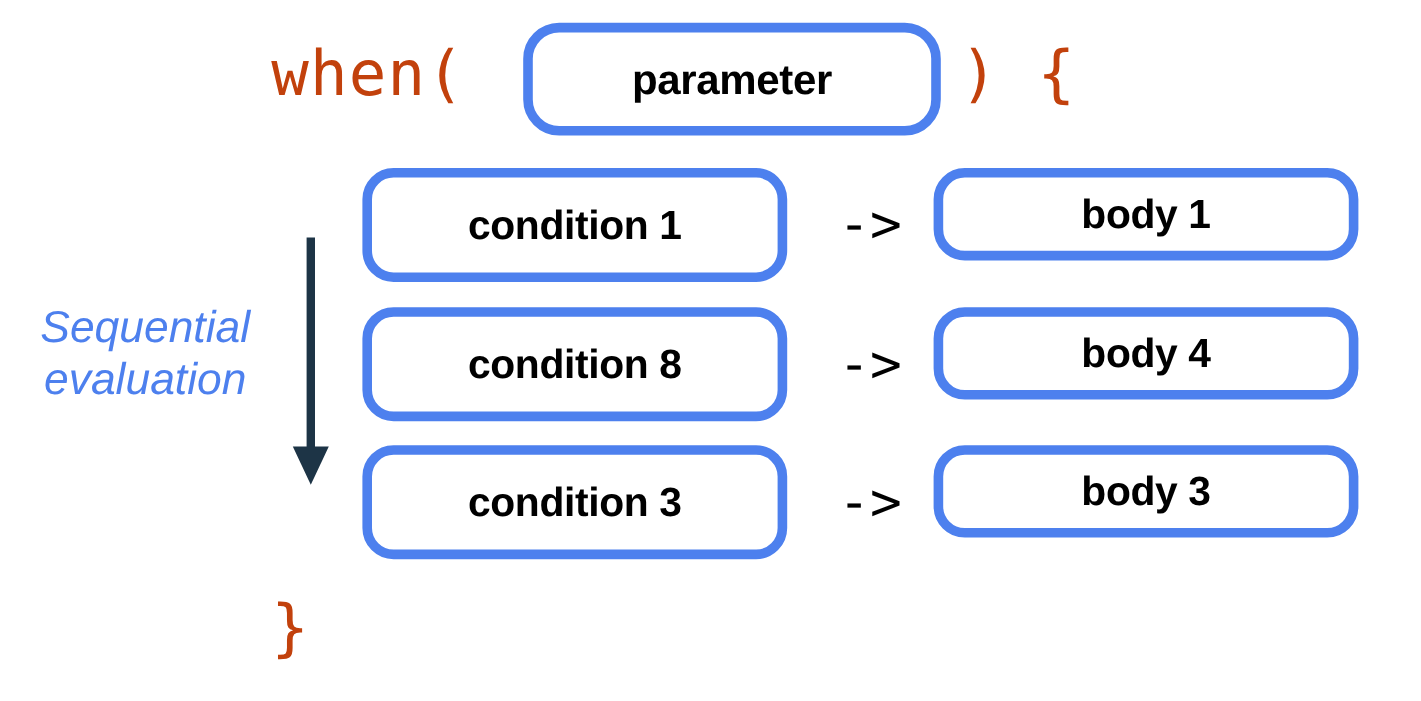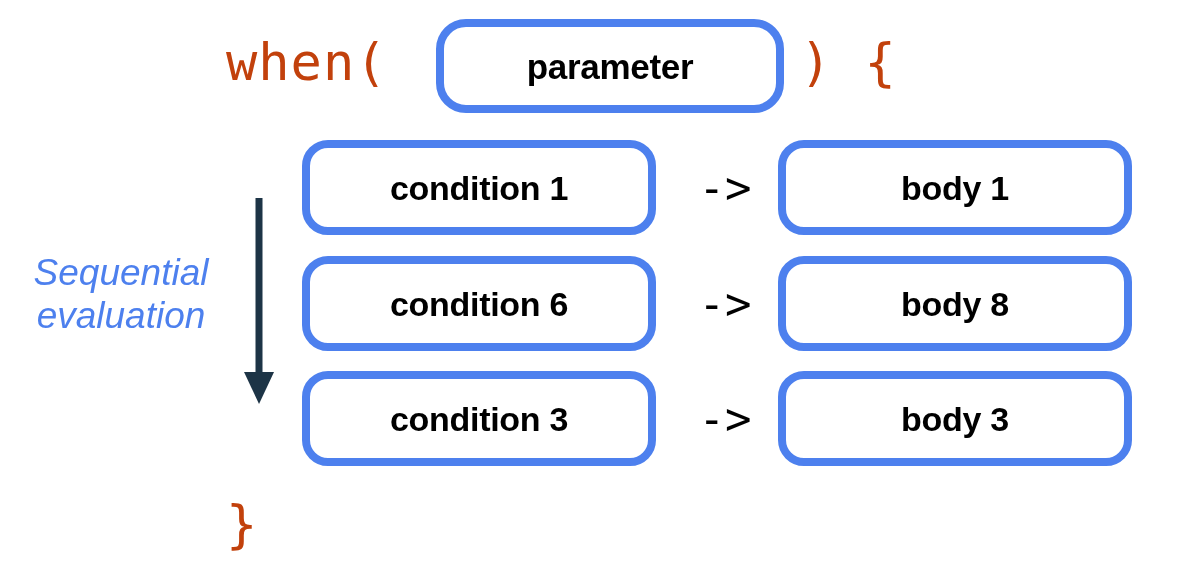--- a/index.html
+++ b/index.html
@@ -80,21 +80,21 @@
   #param-box .rbox-label { font-size: 35px; }
 
   .cond-box {
     left: 302px;
     width: 354px;
     height: 95px;
   }
   .body-box {
     left: 778px;
     width: 354px;
-    height: 95px;
+    height: 77px;
   }
   .row-1 { top: 140px; }
   .row-2 { top: 256px; }
   .row-3 { top: 371px; }
 
   
   .arrow-op {
     position: absolute;
     left: 672px;
     width: 106px;
@@ -149,25 +149,25 @@
 
   <div class="rbox cond-box row-1">
     <span class="rbox-label">condition 1</span>
   </div>
   <div class="arrow-op row-1">-&gt;</div>
   <div class="rbox body-box row-1">
     <span class="rbox-label">body 1</span>
   </div>
 
   <div class="rbox cond-box row-2">
-    <span class="rbox-label">condition 6</span>
+    <span class="rbox-label">condition 8</span>
   </div>
   <div class="arrow-op row-2">-&gt;</div>
   <div class="rbox body-box row-2">
-    <span class="rbox-label">body 8</span>
+    <span class="rbox-label">body 4</span>
   </div>
 
   <div class="rbox cond-box row-3">
     <span class="rbox-label">condition 3</span>
   </div>
   <div class="arrow-op row-3">-&gt;</div>
   <div class="rbox body-box row-3">
     <span class="rbox-label">body 3</span>
   </div>
 

